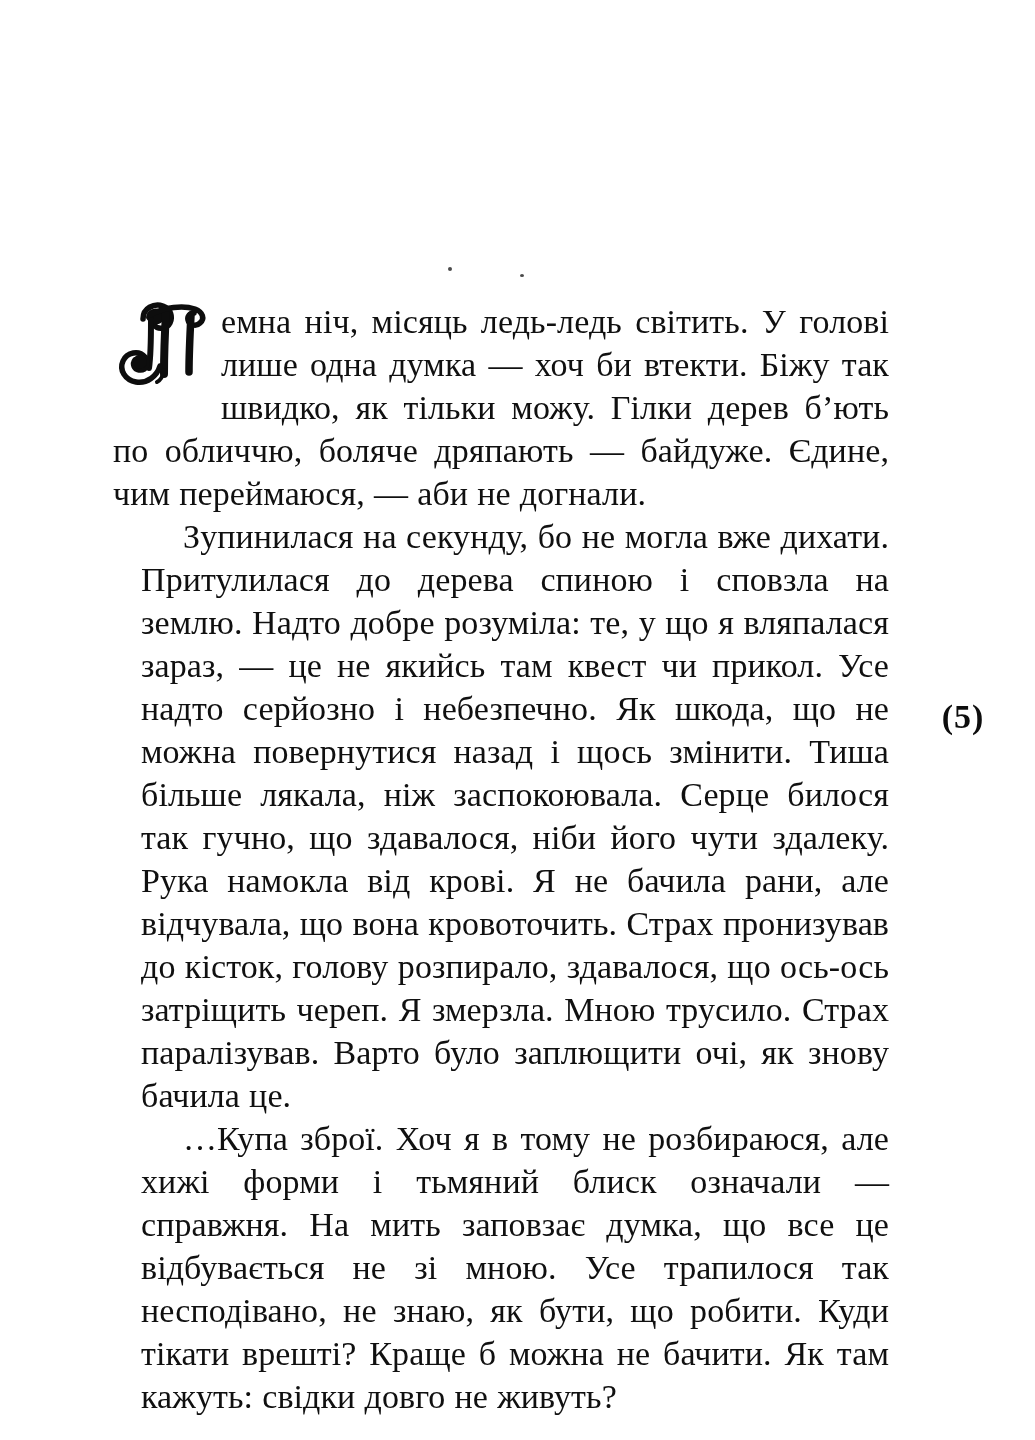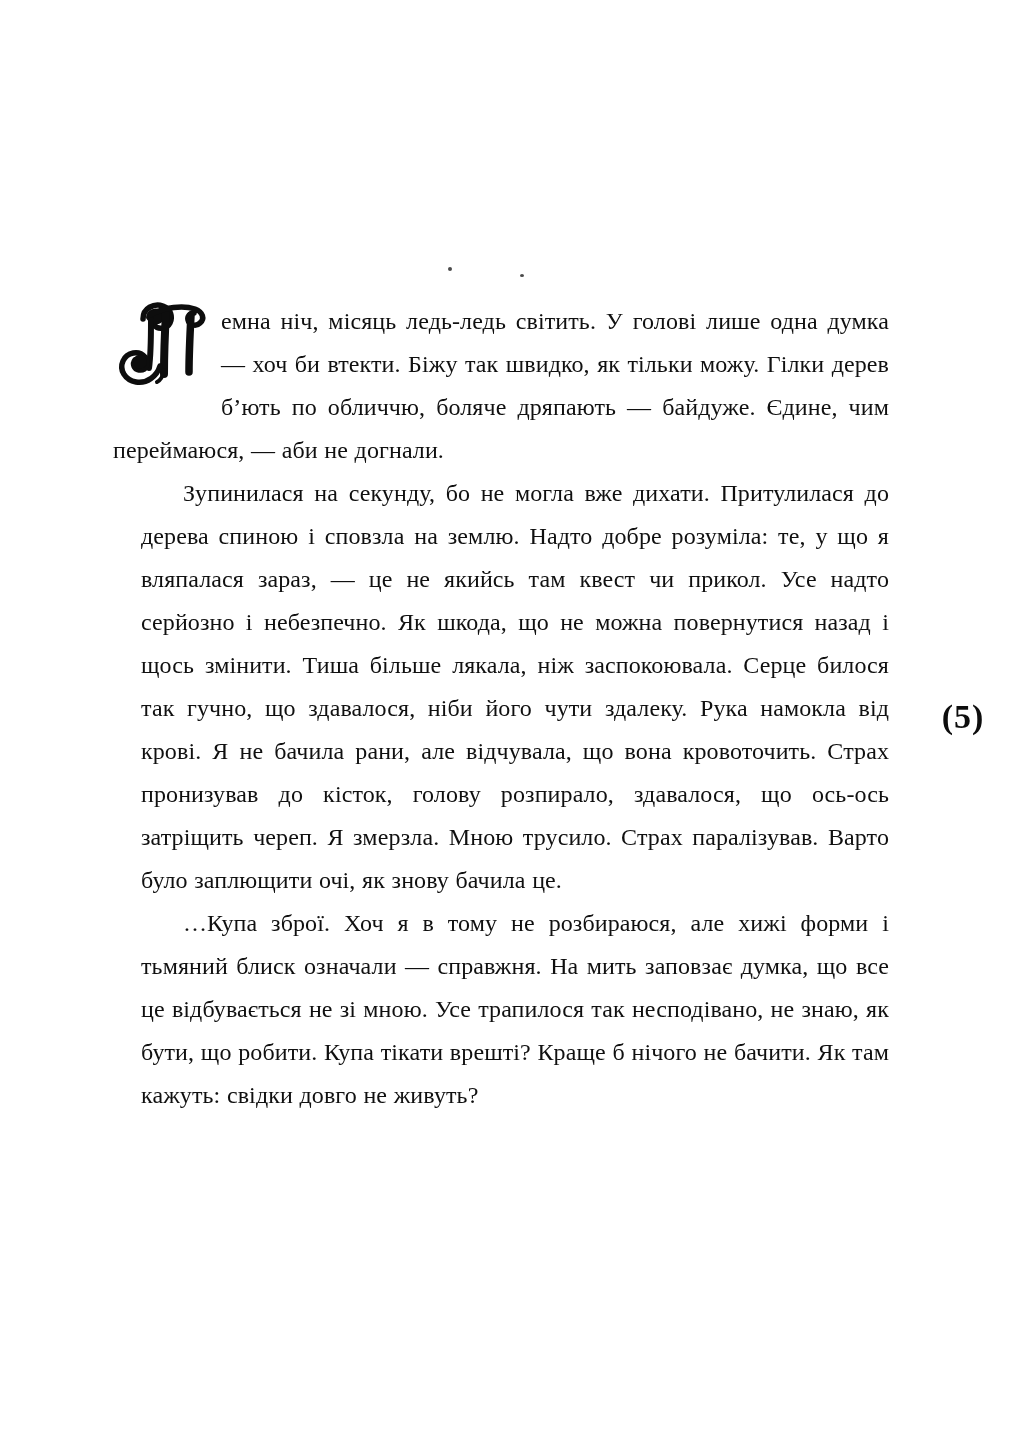--- a/index.html
+++ b/index.html
@@ -36,21 +36,21 @@
   
   .text-block {
     position: absolute;
     left: 113px;
     top: 300px;
     width: 776px;
   }
 
   .para {
     margin: 0;
-    font-size: 24px;
+    font-size: 34px;
     line-height: 43px;
     text-align: justify;
     text-justify: inter-word;
     letter-spacing: 0.1px;
     word-spacing: 0.5px;
     hyphens: manual;
   }
   .para + .para { margin-top: 0; margin-left: 28px; }
   .para-indent { text-indent: 42px; }
 
@@ -127,20 +127,20 @@
         </svg>
       </span>
       <span>емна ніч, місяць ледь-ледь світить. У голові лише одна думка — хоч би втекти. Біжу так швидко, як тільки можу. Гілки дерев б’ють по обличчю, боляче дряпають — байдуже. Єдине, чим переймаюся, — аби не догнали.</span>
     </p>
 
     <p class="para para-indent">
       <span>Зупинилася на секунду, бо не могла вже дихати. Притулилася до дерева спиною і сповзла на землю. Надто добре розуміла: те, у що я вляпалася зараз, — це не якийсь там квест чи прикол. Усе надто серйозно і небезпечно. Як шкода, що не можна повернутися назад і щось змінити. Тиша більше лякала, ніж заспокоювала. Серце билося так гучно, що здавалося, ніби його чути здалеку. Рука намокла від крові. Я не бачила рани, але відчувала, що вона кровоточить. Страх пронизував до кісток, голову розпирало, здавалося, що ось-ось затріщить череп. Я змерзла. Мною трусило. Страх паралізував. Варто було заплющити очі, як знову бачила це.</span>
     </p>
 
     <p class="para para-indent">
-      <span>…Купа зброї. Хоч я в тому не розбираюся, але хижі форми і тьмяний блиск означали — справжня. На мить заповзає думка, що все це відбувається не зі мною. Усе трапилося так несподівано, не знаю, як бути, що робити. Купа тікати врешті? Краще б нічого не бачити. Як там кажуть: свідки довго не живуть?</span>
+      <span>…Купа зброї. Хоч я в тому не розбираюся, але хижі форми і тьмяний блиск означали — справжня. На мить заповзає думка, що все це відбувається не зі мною. Усе трапилося так несподівано, не знаю, як бути, що робити. Куди тікати врешті? Краще б можна не бачити. Як там кажуть: свідки довго не живуть?</span>
     </p>
 
   </div>
 
   <div class="folio">(5)</div>
 
 </div>
 
 </body></html>

